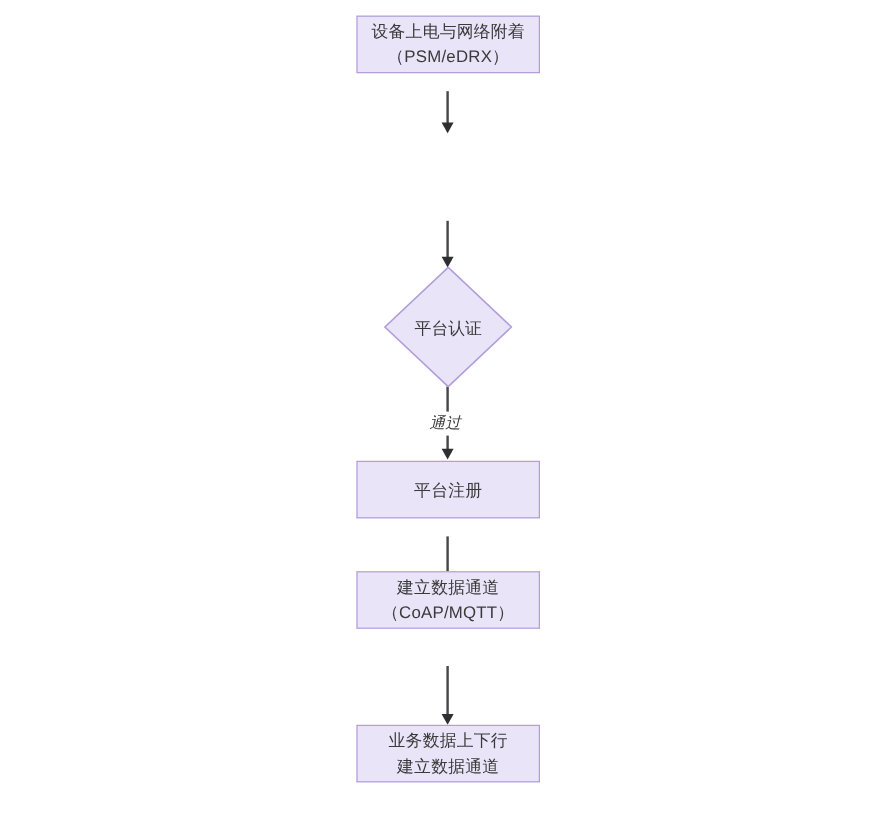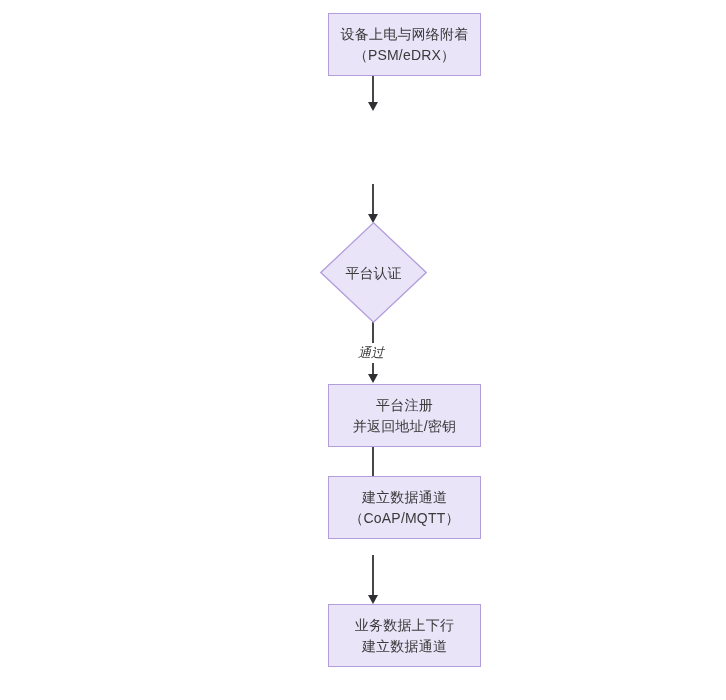--- a/index.html
+++ b/index.html
@@ -40,22 +40,21 @@
     white-space: nowrap;
   }
 
   .node .line2 {
     display: block;
   }
 
   
   .box-proc {
     width: 153px;
-    height: 63px;
-    margin-left: 31px;
+    height: 48px;
   }
 
   
   .node-decision {
     position: absolute;
     width: 107px;
     height: 101px;
     display: flex;
     align-items: center;
     justify-content: center;
@@ -149,21 +148,20 @@
 
   <div class="node-decision" style="left:320px; top:222px;">
     <svg class="diamond-shape" viewBox="0 0 107 101" preserveAspectRatio="none">
       <polygon points="53.5,0.8 106.2,50.5 53.5,100.2 0.8,50.5" fill="#e9e4f8" stroke="#b39ddb" stroke-width="1.3"></polygon>
     </svg>
     <span class="diamond-label">平台认证</span>
   </div>
 
   <div class="node box-proc" style="left:297px; top:384px;">
     <span>平台注册</span>
-    <span class="line2">并返回地址/密钥</span>
   </div>
 
   <div class="node box-proc" style="left:297px; top:476px;">
     <span>建立数据通道</span>
     <span class="line2">（CoAP/MQTT）</span>
   </div>
 
   <div class="node box-proc" style="left:297px; top:604px;">
     <span>业务数据上下行</span>
     <span class="line2">建立数据通道</span>

